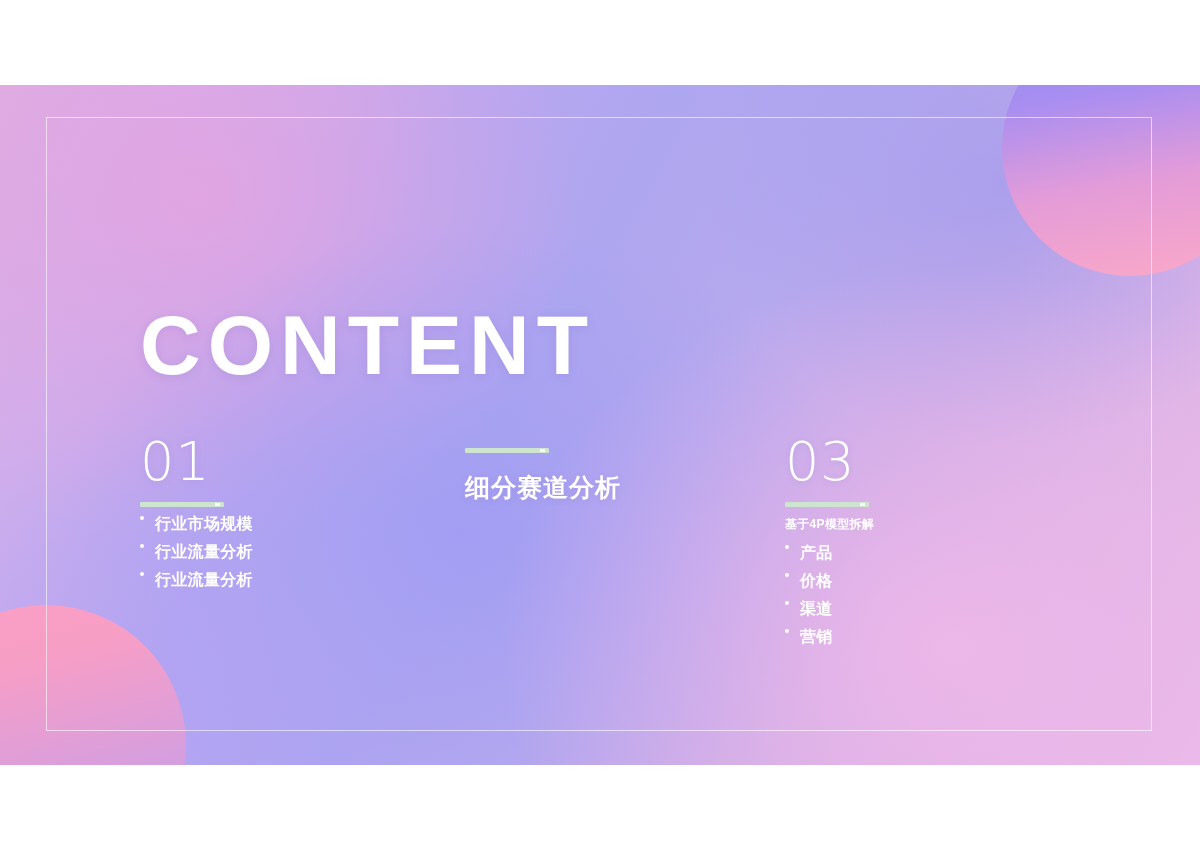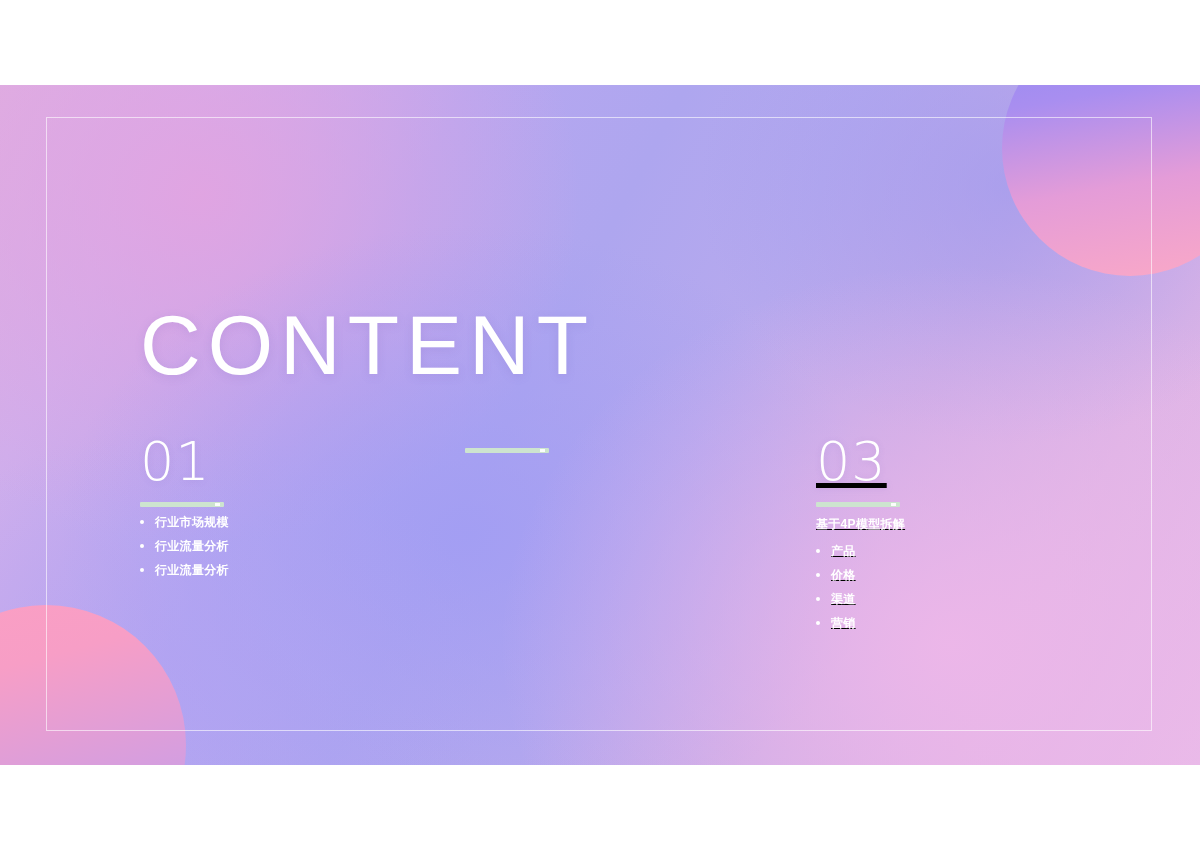--- a/index.html
+++ b/index.html
@@ -72,42 +72,42 @@
     border: 1.4px solid rgba(255,255,255,.60);
     box-sizing: border-box;
     pointer-events: none;
   }
 
   
   #page-title {
     position: absolute;
     left: 140px; top: 218px;
     font-size: 84px;
-    font-weight: 400;
+    font-weight: 700;
     letter-spacing: 7px;
     color: #ffffff;
     line-height: 1;
     white-space: nowrap;
     text-shadow: 0 2px 10px rgba(120,100,190,.18);
   }
 
   
   #columns {
     position: absolute;
     left: 0; top: 0;
     width: 1200px; height: 680px;
   }
   .column {
     position: absolute;
     top: 350px;
     width: 300px;
   }
   .column.col-0 { left: 140px; }
   .column.col-1 { left: 465px; }
-  .column.col-2 { left: 816px; text-decoration: underline; }
+  .column.col-2 { left: 785px; }
 
   .col-number {
     font-size: 54px;
     font-weight: 300;
     color: #ffffff;
     line-height: 1;
     letter-spacing: 1px;
     font-family: "DejaVu Sans", "Liberation Sans", sans-serif;
     text-shadow: 0 1px 6px rgba(120,100,190,.15);
   }
@@ -146,22 +146,21 @@
     white-space: nowrap;
   }
   .col-list {
     list-style: none;
     margin: 9px 0 0 0;
     padding: 0;
   }
   .col-list.has-subnote { margin-top: 15px; }
   .col-list li {
     display: flex;
-    align-items: center;
-    font-size: 12px;
+    font-size: 16px;
     font-weight: 700;
     color: #ffffff;
     letter-spacing: .3px;
     line-height: 1;
     margin-bottom: 12px;
     white-space: nowrap;
   }
   .bullet-dot {
     flex: 0 0 auto;
     width: 4px; height: 4px;
@@ -204,20 +203,21 @@
           </li>
         <li>
             <span class="bullet-dot"></span>
             <span>行业流量分析</span>
           </li>
       </ul>
     </div>
 
     <div class="column col-1">
       <div class="col-rule"></div>
+      <div class="col-heading">细分赛道分析</div>
     </div>
 
     <div class="column col-2">
       <div class="col-number">03</div>
       <div class="col-rule"></div>
       <div class="col-subnote">基于4P模型拆解</div>
       <ul class="col-list has-subnote">
         <li>
             <span class="bullet-dot"></span>
             <span>产品</span>

